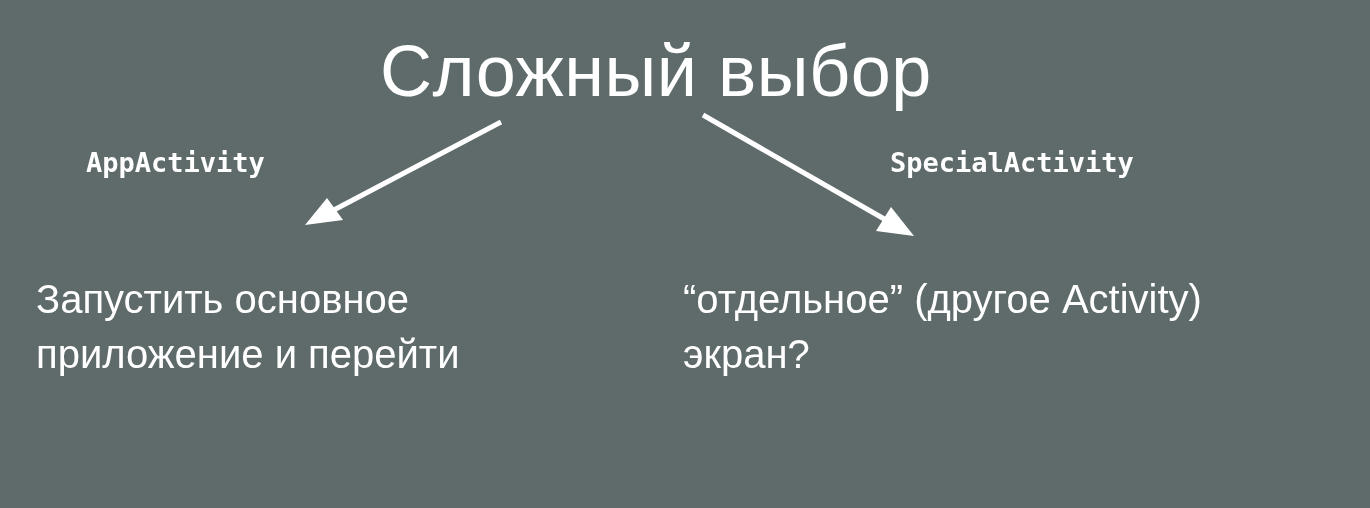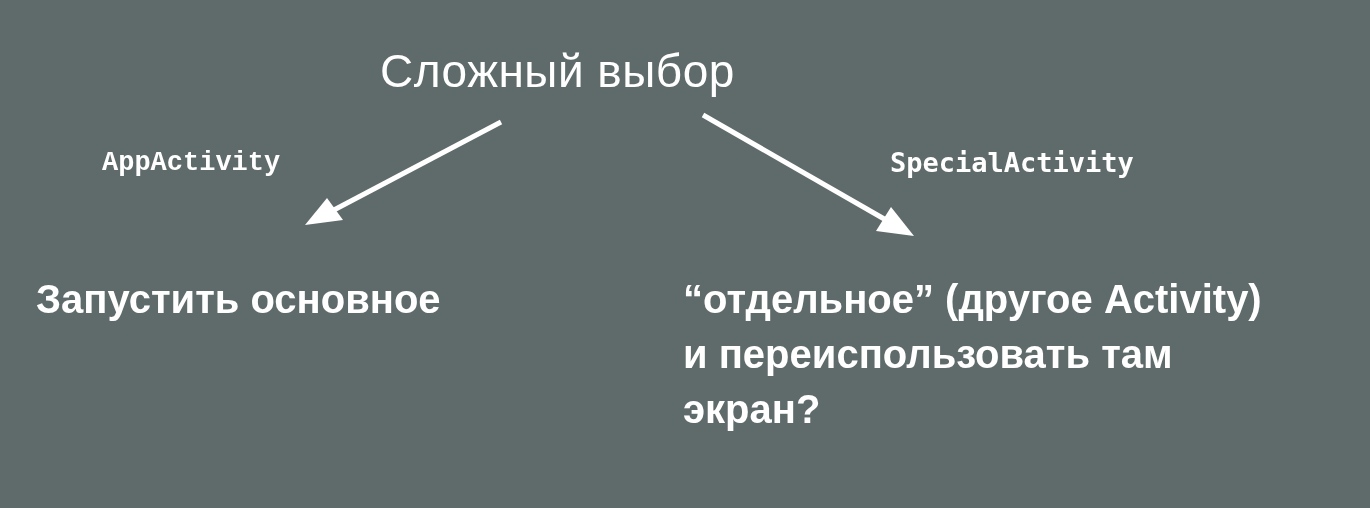--- a/index.html
+++ b/index.html
@@ -5,40 +5,40 @@
     html, body { margin: 0; padding: 0; }
     body {
       width: 1370px; height: 508px;
       background: #5f6a6b;
       position: relative; overflow: hidden;
       color: #ffffff;
       font-family: "Liberation Sans", "DejaVu Sans", sans-serif;
     }
     .title {
       position: absolute; left: 380px; top: 38px;
-      font-size: 46px; line-height: 66px; white-space: nowrap;
+      font-size: 72px; line-height: 66px; white-space: nowrap;
       letter-spacing: 0.5px;
       text-align: center;
     }
     .code-label {
       position: absolute;
       font-family: "DejaVu Sans Mono", "Liberation Mono", monospace;
       font-weight: bold; font-size: 27px; line-height: 32px;
       white-space: nowrap;
     }
-    .label-left { left: 102px; top: 147px; font-family: Liberation Mono, monospace; }
+    .label-left { left: 86px; top: 147px; }
     .label-right { left: 844px; top: 147px; margin-left: 46px; }
     .option {
       position: absolute;
       font-size: 40px; line-height: 55px;
       white-space: nowrap;
     }
     .option-left { left: 36px; top: 272px; }
     .option-right { left: 683px; top: 272px; }
-    .option div { display: block; font-weight: bold; }
+    .option div { display: block; }
     svg.arrows { position: absolute; left: 0; top: 0; }
   </style>
 </head>
 <body>
 
 <svg class="arrows" width="1370" height="508">
   <g>
     <line x1="501" y1="122" x2="332" y2="211" stroke="#ffffff" stroke-width="5" stroke-linecap="butt"></line>
     <polygon points="305,225 327,198 343,220" fill="#ffffff"></polygon>
   </g>
@@ -48,19 +48,19 @@
   </g>
 </svg>
 
 <div class="title">Сложный выбор</div>
 
 <div class="code-label label-left">AppActivity</div>
 <div class="code-label label-right">SpecialActivity</div>
 
 <div class="option option-left">
   <div>Запустить основное</div>
+  <div>приложение и перейти</div>
 </div>
 
 <div class="option option-right">
   <div>“отдельное” (другое Activity)</div>
-  <div>и переиспользовать там</div>
   <div>экран?</div>
 </div>
 
 </body></html>

